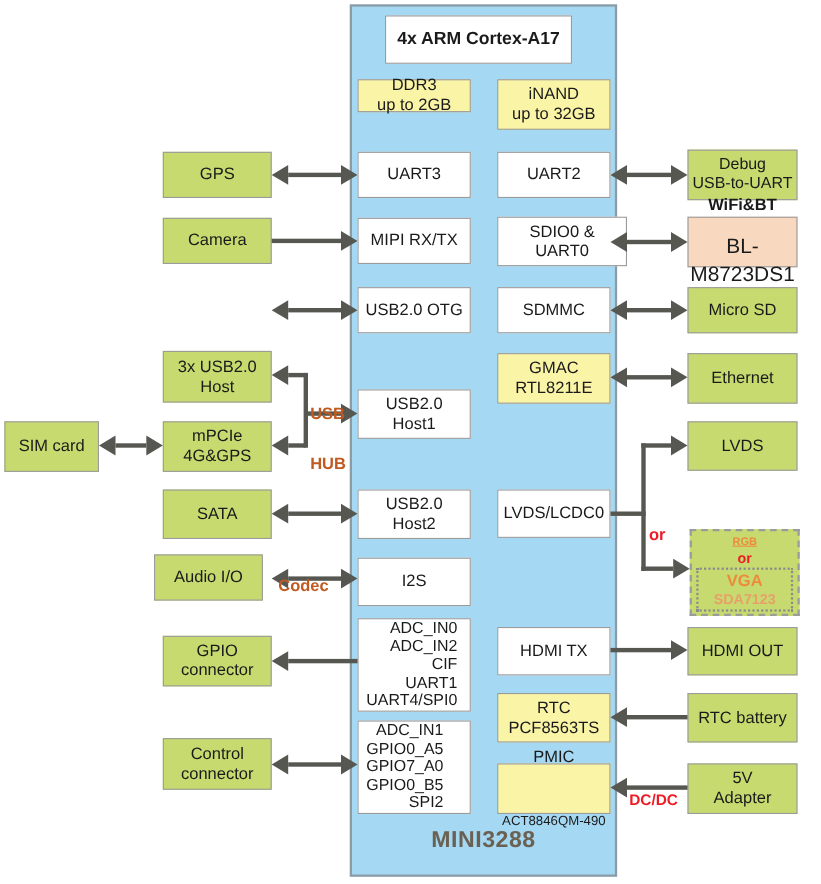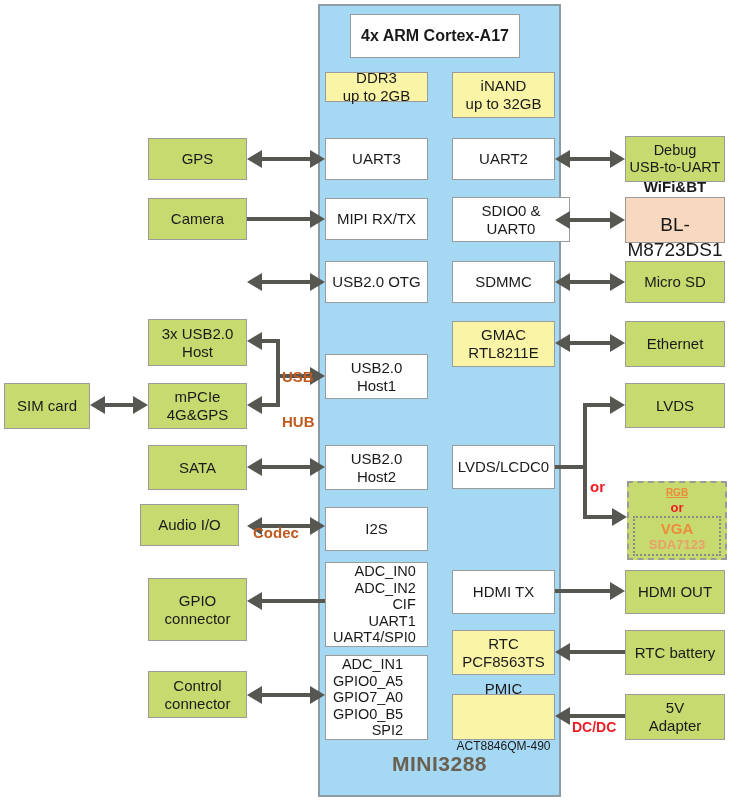--- a/index.html
+++ b/index.html
@@ -110,21 +110,21 @@
 
   <div class="box green" style="left:148px;top:138px;width:99px;height:42px">GPS</div>
   <div class="box green" style="left:148px;top:198px;width:99px;height:42px">Camera</div>
   <div class="box green" style="left:148px;top:319px;width:99px;height:47px">3x USB2.0
 Host</div>
   <div class="box green" style="left:4px;top:383px;width:86px;height:46px">SIM card</div>
   <div class="box green" style="left:148px;top:383px;width:99px;height:46px">mPCIe
 4G&amp;GPS</div>
   <div class="box green" style="left:148px;top:445px;width:99px;height:45px">SATA</div>
   <div class="box green" style="left:140px;top:504px;width:99px;height:42px">Audio I/O</div>
-  <div class="box green" style="left:148px;top:578px;width:99px;height:63px">GPIO
+  <div class="box green" style="left:148px;top:578px;width:99px;height:46px">GPIO
 connector</div>
   <div class="box green" style="left:148px;top:671px;width:99px;height:47px">Control
 connector</div>
 
   <div class="box green" style="left:625px;top:136px;width:100px;height:46px;font-size:14.5px">Debug
 USB-to-UART</div>
   <div class="box pink" style="left:625px;top:197px;width:100px;height:46px">
     <div>
       <div class="bold">WiFi&amp;BT</div>
       <div class="sub2">BL-M8723DS1</div>

